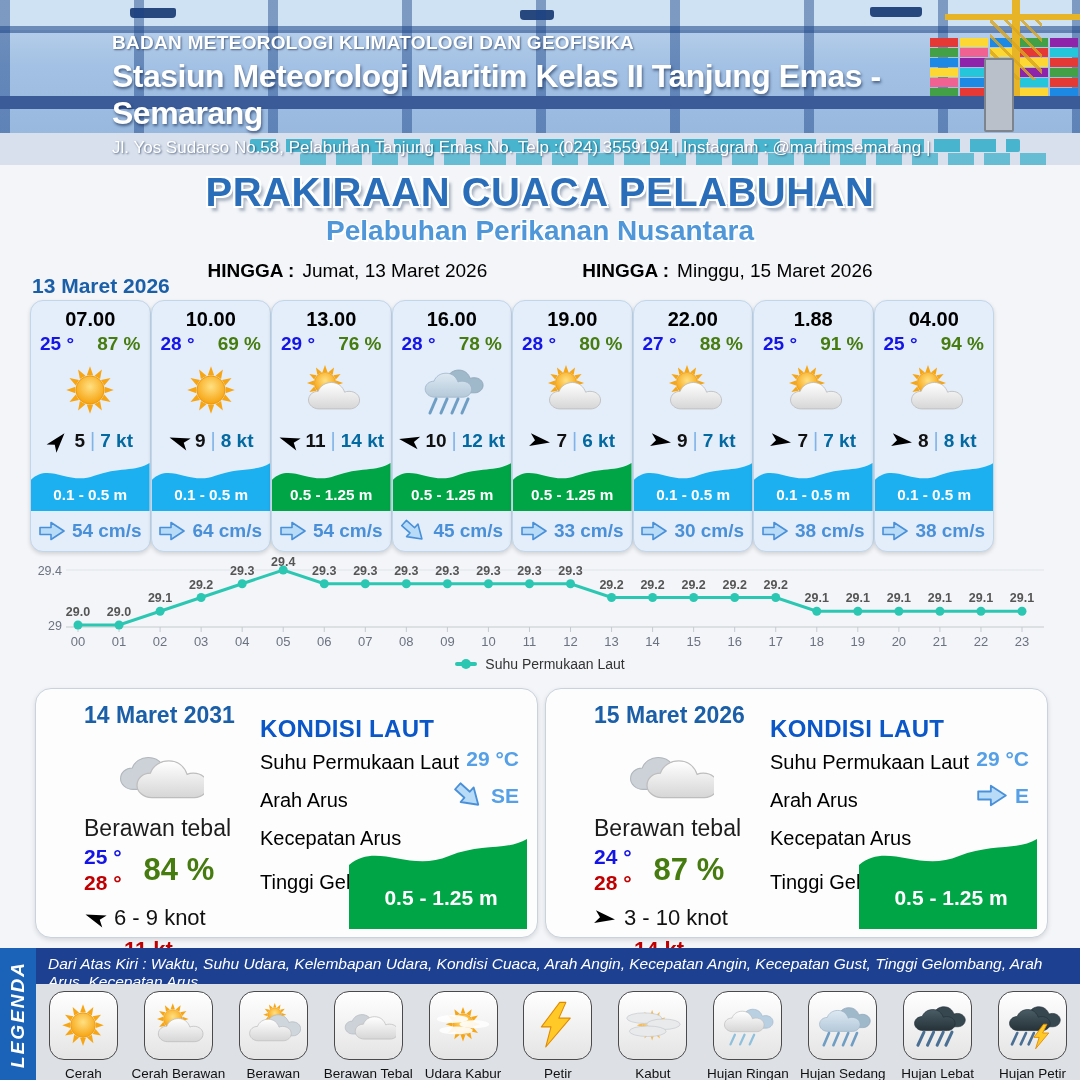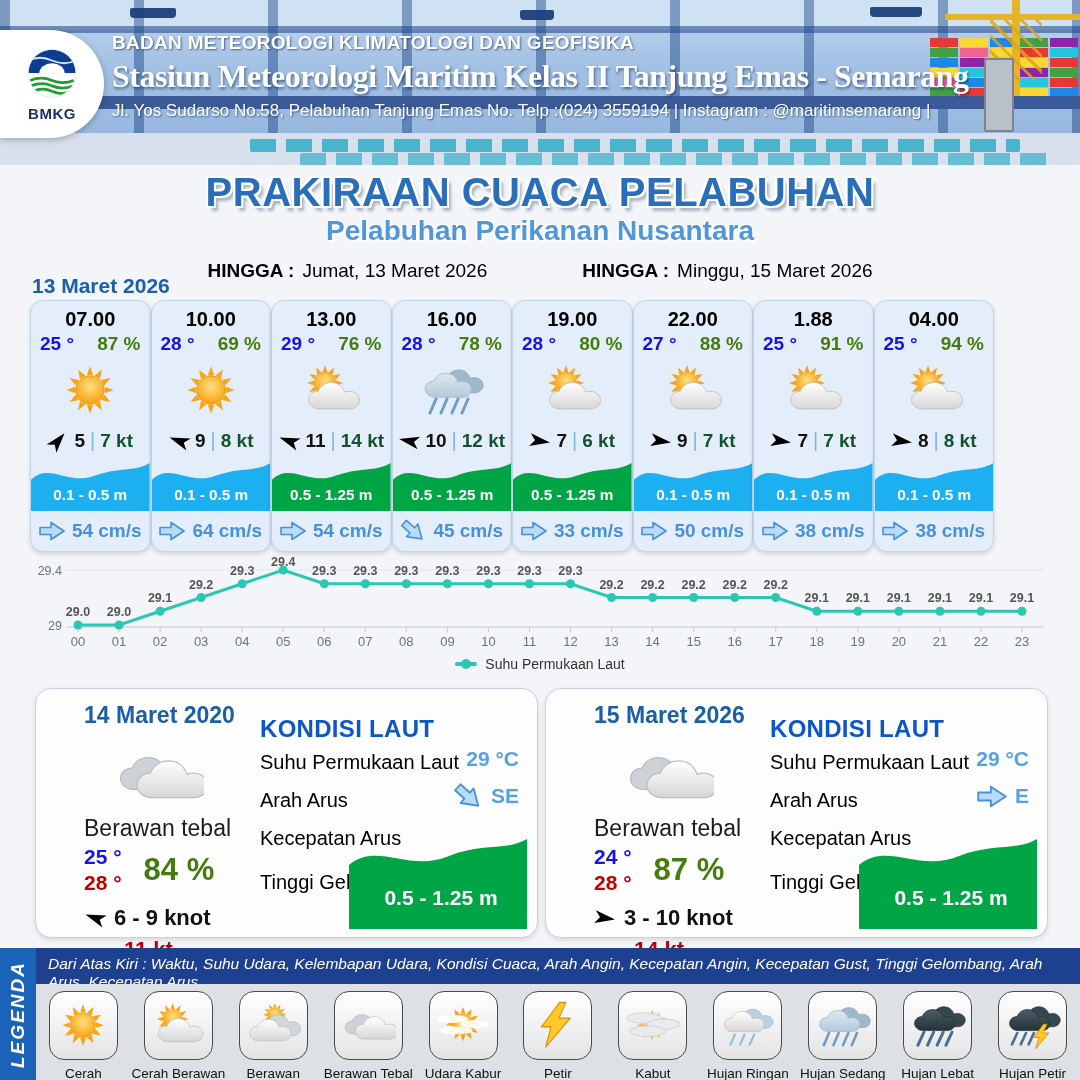--- a/index.html
+++ b/index.html
@@ -25,21 +25,21 @@
   .h-crane-brace{position:absolute;top:20px;left:990px;width:52px;height:60px;
     background:repeating-linear-gradient(45deg,transparent 0 8px,#d9a61f 8px 11px);opacity:.8;}
   .h-board{position:absolute;top:58px;left:984px;width:30px;height:74px;background:#b9c0c9;border:2px solid #7d848d;border-radius:2px;}
   .h-containers{position:absolute;top:38px;right:0;}
   
   .logo-card{position:absolute;top:30px;left:0;width:104px;height:108px;background:#fff;
     border-radius:0 54px 54px 0;box-shadow:0 2px 6px rgba(0,0,0,.25);display:flex;flex-direction:column;align-items:center;justify-content:center;}
   .logo-card .bmkg-label{font-size:15px;font-weight:700;color:#17316b;letter-spacing:.5px;margin-top:1px;}
   .h-text{position:absolute;left:112px;top:32px;width:880px;color:#fff;}
   .h-agency{font-size:19px;font-weight:700;letter-spacing:.3px;text-shadow:1px 1px 2px rgba(10,30,70,.6);}
-  .h-station{font-size:32px;font-weight:700;margin-top:4px;letter-spacing:-.5px;text-shadow:1px 2px 3px rgba(10,30,70,.6);font-family:Liberation Serif, serif;}
+  .h-station{font-size:32px;font-weight:700;margin-top:4px;letter-spacing:-.5px;text-shadow:1px 2px 3px rgba(10,30,70,.6);}
   .h-address{font-size:17px;margin-top:6px;text-shadow:1px 1px 2px rgba(10,30,70,.6);}
 
   
   .title-wrap{position:absolute;top:170px;left:0;width:1080px;text-align:center;}
   .main-title{font-size:40px;font-weight:800;color:#2a6db9;letter-spacing:.5px;
     text-shadow:-2px -2px 0 #fff,2px -2px 0 #fff,-2px 2px 0 #fff,2px 2px 0 #fff,4px 5px 3px rgba(110,125,150,.55);}
   .sub-title{font-size:28px;font-weight:700;color:#4f97d9;
     text-shadow:-1px -1px 0 #fff,1px -1px 0 #fff,-1px 1px 0 #fff,2px 2px 0 #fff;}
   .validity{display:flex;justify-content:center;gap:95px;margin-top:13px;font-size:19px;color:#000;}
   .validity b{font-weight:700;margin-right:8px;}
@@ -49,21 +49,21 @@
   .cards-row{position:absolute;top:300px;left:30px;width:1020px;display:flex;}
   .fcard{width:120.5px;height:252px;background:#e4eefa;border:1px solid #c2d6ea;border-radius:13px;
     overflow:hidden;display:flex;flex-direction:column;box-shadow:0 2px 4px rgba(0,0,0,.14);}
   .ftime{margin-top:7px;text-align:center;font-size:20px;font-weight:700;color:#000;height:24px;}
   .fmeta{display:flex;justify-content:space-between;padding:0 9px;height:25px;align-items:center;}
   .ftemp{font-size:19px;font-weight:700;color:#1414e6;}
   .fhum{font-size:19px;font-weight:700;color:#467c0f;}
   .ficon{height:70px;display:flex;align-items:center;justify-content:center;}
   .fwind{height:30px;display:flex;align-items:center;justify-content:center;gap:5px;font-size:19px;font-weight:700;color:#111;}
   .fwind .sep{color:#7fb4e8;font-weight:400;font-size:20px;}
-  .fwind .gust{color:#14532d;}
+  .fwind .gust{color:#0369a1;}
   .fwave{margin-top:auto;height:56px;}
   .fwave svg{display:block;width:100%;height:100%;}
   .wave-text{font-size:15.5px;font-weight:700;fill:#fff;}
   .fcur{height:40px;display:flex;align-items:center;justify-content:center;gap:7px;font-size:19px;font-weight:700;color:#4a90d9;}
   .dart{display:inline-flex;}
   .rot-ne{transform:rotate(-50deg);}
   .rot-wup{transform:rotate(200deg);}
   .rot-w{transform:rotate(192deg);}
   .rot-e{transform:rotate(8deg);}
   .rot-se{transform:rotate(42deg);}
@@ -85,27 +85,27 @@
   .dcard.left{left:35px;} .dcard.right{left:545px;}
   .dleft{width:212px;padding:13px 0 0 48px;}
   .ddate{font-size:23px;font-weight:700;color:#1b5fa8;}
   .dicon{margin:6px 0 0 28px;}
   .dcond{font-size:23px;color:#1c1c1c;margin-top:8px;}
   .dtemps{display:flex;align-items:center;margin-top:2px;}
   .dtcol{display:flex;flex-direction:column;line-height:1.25;}
   .tmin{font-size:21px;font-weight:700;color:#1414e6;}
   .tmax{font-size:21px;font-weight:700;color:#c00000;}
   .dhum{font-size:31px;font-weight:700;color:#467c0f;margin-left:22px;}
-  .dwind{display:flex;align-items:center;gap:8px;font-size:22px;font-weight:700;color:#111;margin-top:8px;}
+  .dwind{display:flex;align-items:center;gap:8px;font-size:22px;font-weight:400;color:#111;margin-top:8px;}
   .dgust{font-size:22px;font-weight:700;color:#c00000;margin:6px 0 0 40px;}
   .dright{position:relative;flex:1;padding:26px 18px 0 12px;}
   .sea-head{font-size:24px;font-weight:700;color:#0b57c8;letter-spacing:.3px;}
   .srow{position:absolute;left:12px;font-size:20px;color:#000;}
   .sval{position:absolute;right:18px;font-size:21px;font-weight:700;color:#55a0e6;}
-  .dirval{display:flex;align-items:flex-end;gap:8px;}
+  .dirval{display:flex;align-items:flex-start;gap:8px;}
   .swavebox{position:absolute;right:10px;bottom:8px;width:178px;height:96px;}
   .swavebox svg{display:block;width:100%;height:100%;}
   .dwave-text{font-size:21px;font-weight:700;fill:#fff;}
 
   
   .legend{position:absolute;top:948px;left:0;width:1080px;height:132px;}
   .lstrip{position:absolute;left:0;top:0;width:36px;height:132px;background:#1a63b8;display:flex;align-items:center;justify-content:center;}
   .lstrip span{writing-mode:vertical-rl;transform:rotate(180deg);color:#fff;font-size:19px;font-weight:700;font-style:italic;letter-spacing:2px;}
   .lcaption{position:absolute;left:36px;top:0;right:0;height:50px;background:#1e4090;color:#fff;
     font-style:italic;font-size:15.5px;display:flex;align-items:center;padding-left:12px;}
@@ -293,40 +293,20 @@
     </svg>
     <div class="h-crane-boom"></div>
     <div class="h-crane-mast"></div>
     <div class="h-crane-brace"></div>
     <div class="h-beam-mid"></div>
     <div class="h-board"></div>
     <div class="h-floor"></div>
     <div class="h-seats1"></div>
     <div class="h-seats2"></div>
 
-    <div class="logo-card">
-      <svg width="58" height="58" viewBox="0 0 64 64">
-        <defs>
-            <clipPath id="lc">
-              <circle cx="32" cy="30" r="26"></circle>
-            </clipPath>
-          </defs>
-        <circle cx="32" cy="30" r="26.5" fill="#fff" stroke="#e2e6ea"></circle>
-        <g clip-path="url(#lc)">
-          <path d="M6 30 C6 14 18 4 32 4 C46 4 58 14 58 30 Z" fill="#0b3d91"></path>
-          <path d="M18 30 a14 11 0 0 1 28 0 Z" fill="#ffffff"></path>
-          <path d="M6 16 q13 -6 26 0 q14 6 26 0" stroke="#dfe8f5" stroke-width="2" fill="none"></path>
-          <rect x="6" y="30" width="52" height="4" fill="#ffffff"></rect>
-          <path d="M8 38 q12 -5 24 0 q12 5 24 0" stroke="#1e9e30" stroke-width="3" fill="none"></path>
-          <path d="M9 44 q12 -5 23 0 q12 5 23 0" stroke="#1e9e30" stroke-width="3" fill="none"></path>
-          <path d="M11 50 q11 -5 21 0 q11 5 21 0" stroke="#1e9e30" stroke-width="3" fill="none"></path>
-        </g>
-      </svg>
-      <div class="bmkg-label">BMKG</div>
-    </div>
     <div class="h-text">
       <div class="h-agency">BADAN METEOROLOGI KLIMATOLOGI DAN GEOFISIKA</div>
       <div class="h-station">Stasiun Meteorologi Maritim Kelas II Tanjung Emas - Semarang</div>
       <div class="h-address">Jl. Yos Sudarso No.58, Pelabuhan Tanjung Emas No. Telp :(024) 3559194 | Instagram : @maritimsemarang |</div>
     </div>
   </div>
 
   <div class="title-wrap">
     <div class="main-title">PRAKIRAAN CUACA PELABUHAN</div>
     <div class="sub-title">Pelabuhan Perikanan Nusantara</div>
@@ -551,21 +531,21 @@
             <path d="M0 24 C18 6 38 30 64 20 C88 11 106 16 120 7 L120 56 L0 56 Z" fill="#1db0f1"></path>
             <text x="60" y="44" text-anchor="middle" class="wave-text">0.1 - 0.5 m</text>
           </svg>
         </div>
       <div class="fcur">
           <span class="dart">
             <svg width="26" height="20" viewBox="0 0 26 20">
               <use href="#p-curarrow"></use>
             </svg>
           </span>
-          <span>50 cm/s</span>
+          <span>30 cm/s</span>
         </div>
     </div>
 
     <div class="fcard">
       <div class="ftime">1.88</div>
       <div class="fmeta">
           <span class="ftemp">25 °</span>
           <span class="fhum">91 %</span>
         </div>
       <div class="ficon">
@@ -742,21 +722,21 @@
         <text x="1022" y="90" text-anchor="middle" class="sst-xlab">23</text>
       </svg>
     <div class="chart-legend">
       <span class="cl-marker" id="cl-marker" style="background: rgb(44, 199, 178);"></span>
       <span class="cl-text">Suhu Permukaan Laut</span>
     </div>
   </div>
 
   <div class="dcard left">
     <div class="dleft">
-      <div class="ddate">14 Maret 2020</div>
+      <div class="ddate">14 Maret 2031</div>
       <div class="dicon"><svg width="92" height="68" viewBox="0 0 64 46">
             <use href="#i-berawan-tebal"></use>
           </svg></div>
       <div class="dcond">Berawan tebal</div>
       <div class="dtemps">
         <div class="dtcol">
             <span class="tmin">25 °</span>
             <span class="tmax">28 °</span>
           </div>
         <span class="dhum">84 %</span>

